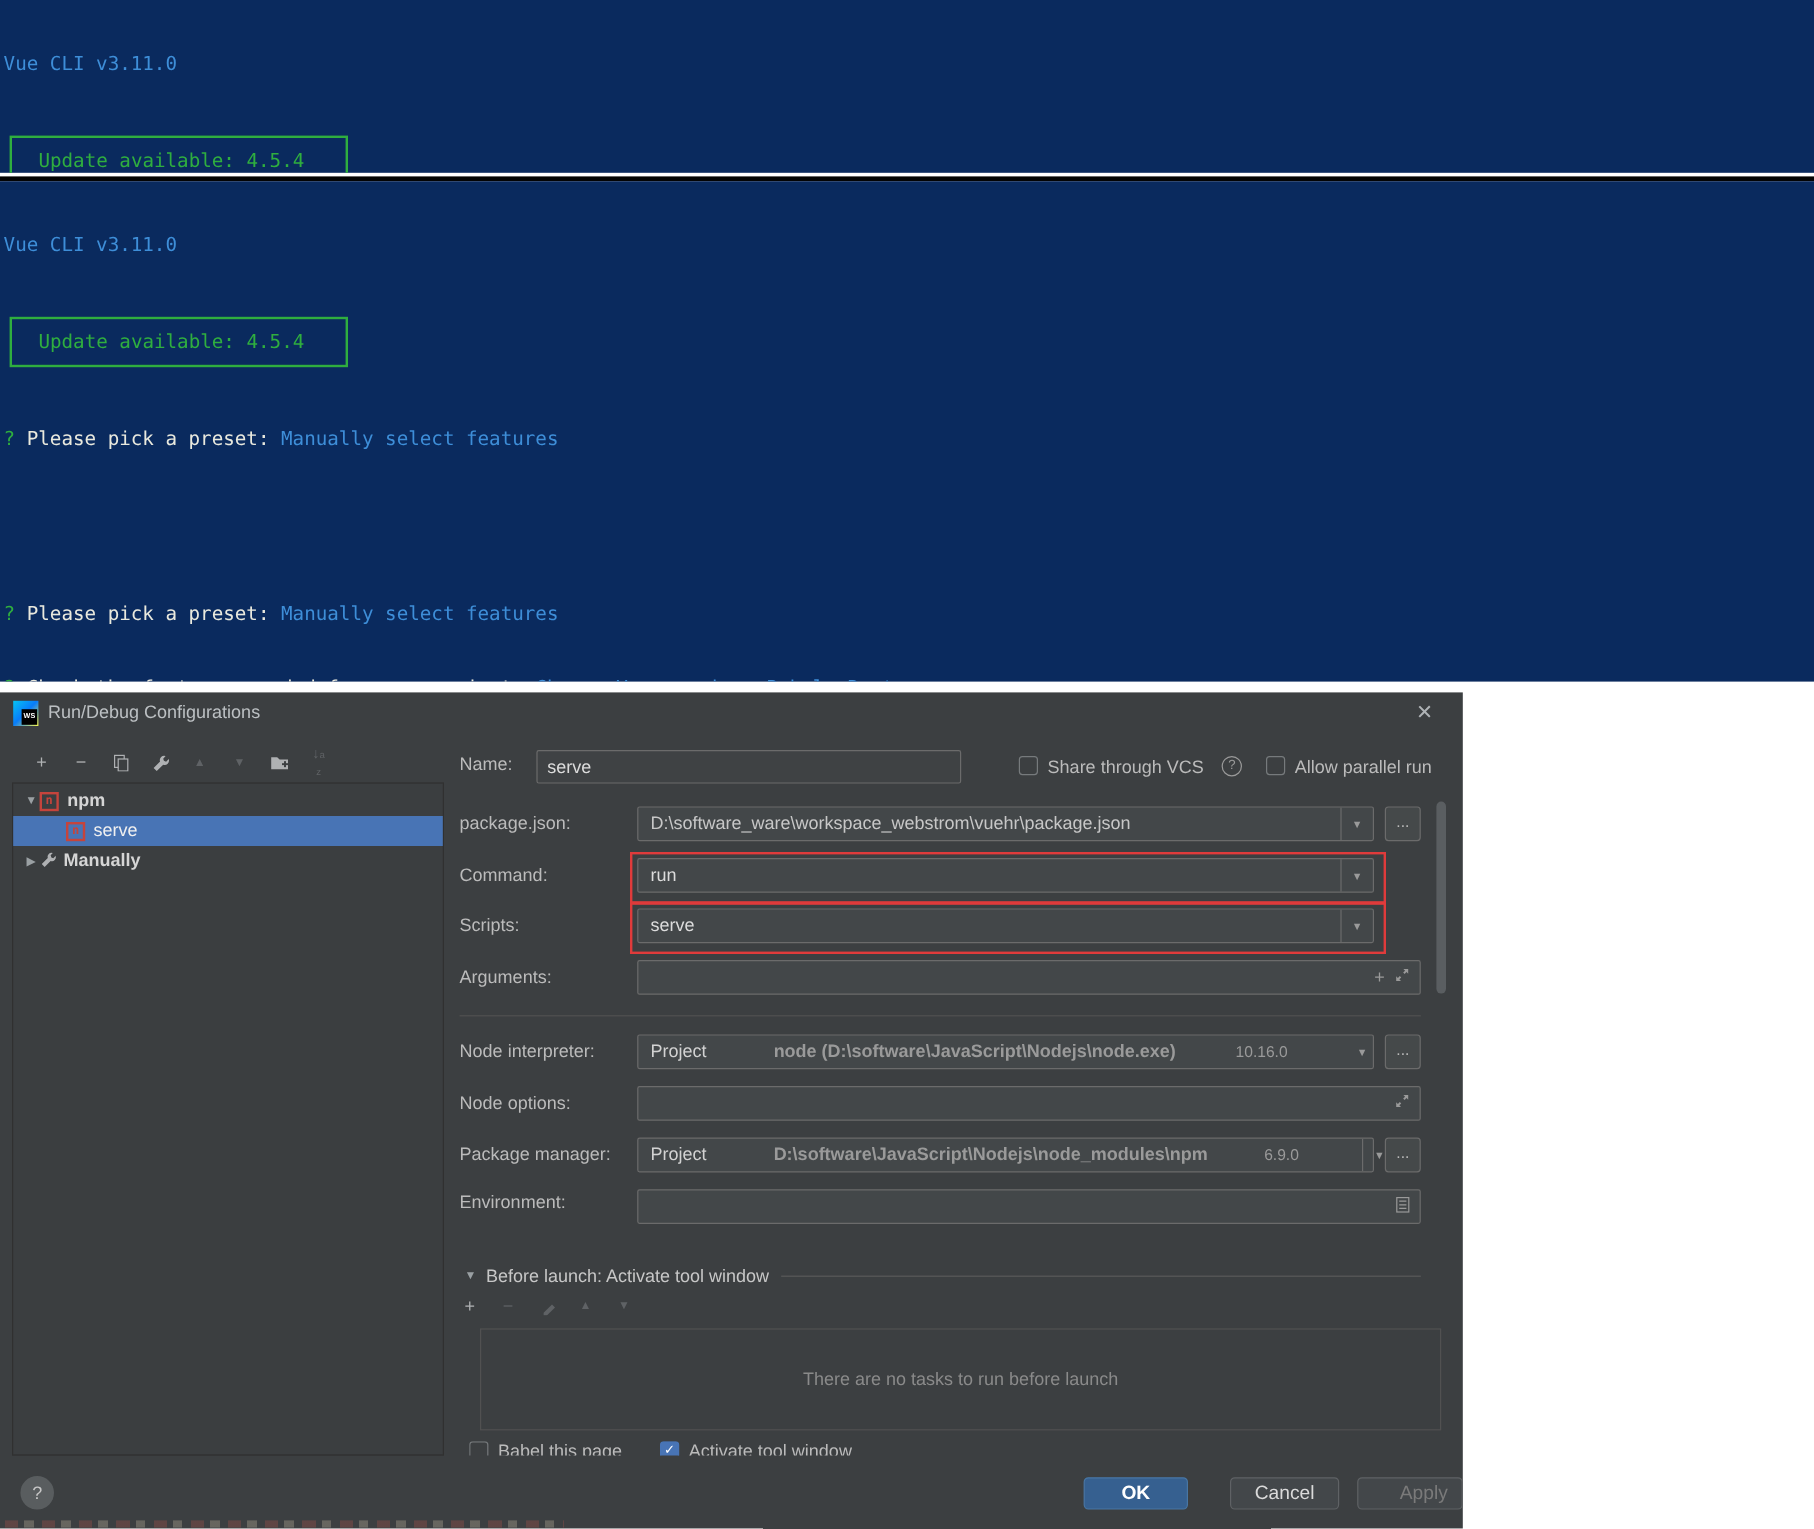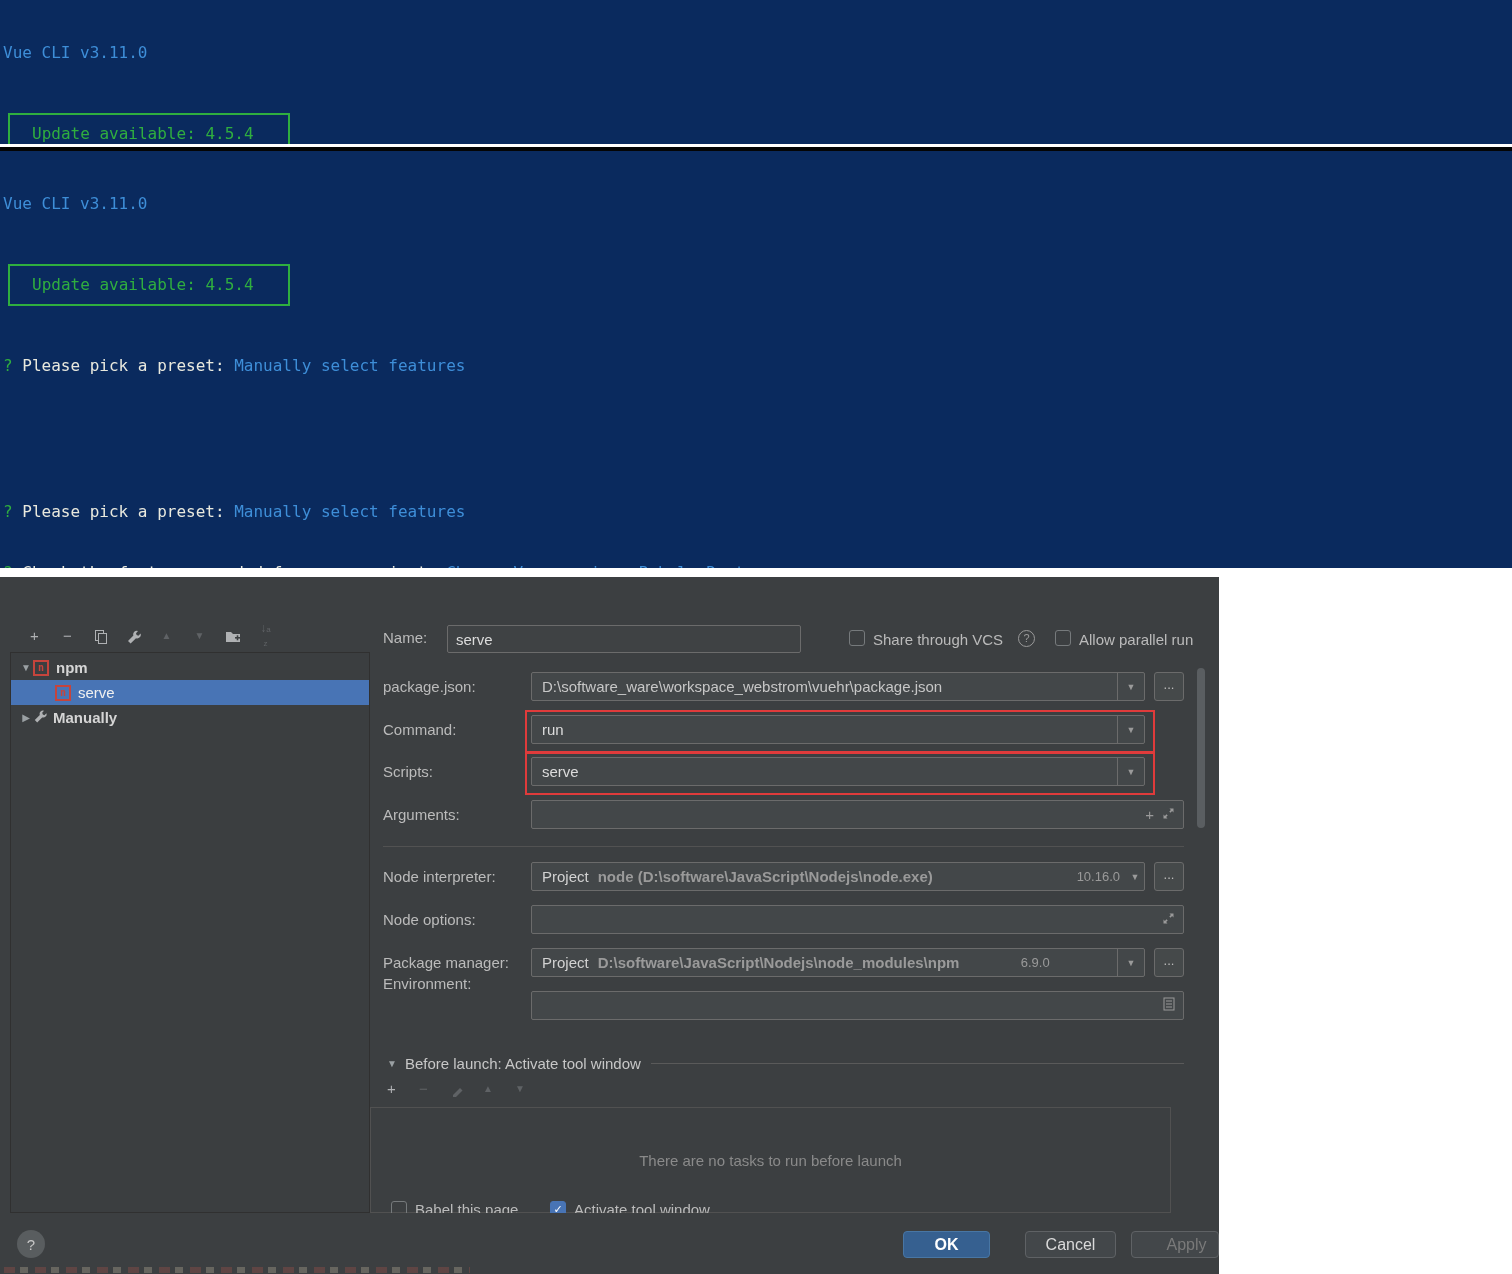--- a/index.html
+++ b/index.html
@@ -39,21 +39,21 @@
   .trow.sel{background:#4874b5;color:#f0f0f0;}
   .twist{width:14px;text-align:center;color:#9aa0a3;font-size:10px;}
   .npmic{box-sizing:border-box;width:16px;height:16px;border:2px solid #c5443c;color:#c5443c;
          font-family:"DejaVu Sans Mono",monospace;font-weight:bold;font-size:10px;line-height:11px;
          text-align:center;margin-right:7px;flex:0 0 auto;}
   .bold{font-weight:bold;}
 
   .lbl{position:absolute;color:#bbbbbb;}
   .fld{position:absolute;box-sizing:border-box;height:29px;background:#434749;
        border:1px solid #6b6b6b;border-radius:2px;display:flex;align-items:center;
-       color:#c7c7c7;padding-left:10px;}
+       color:#c7c7c7;padding-left:10px;gap:47px;}
   .fld .arrow{margin-left:auto;color:#9a9a9a;font-size:9px;width:26px;text-align:center;flex:0 0 auto;}
   .fld .arrow.sep{height:100%;border-left:1px solid #6b6b6b;display:flex;align-items:center;justify-content:center;}
   .more{position:absolute;box-sizing:border-box;width:30px;height:29px;background:#45494a;
         border:1px solid #6b6b6b;border-radius:3px;color:#bbb;text-align:center;line-height:23px;font-size:13px;}
   .vpre{color:#d2d2d2;margin-right:9px;}
   .vpath{color:#9a9a9a;font-weight:bold;}
   .vver{margin-left:auto;color:#9a9a9a;font-size:13px;padding-right:6px;}
   .redbox{position:absolute;border:2px solid #e03b3b;pointer-events:none;}
   .cb{box-sizing:border-box;width:16px;height:16px;border:1px solid #767a7c;border-radius:3px;
       background:transparent;display:inline-block;}
@@ -113,20 +113,27 @@
   <div class="term" id="term3" style="top:460px;height:106px;padding-top:2px">
     <div class="line"><span class="g">? </span><span>Please pick a preset:</span><span> </span><span class="b">Manually select features</span></div>
     <div class="line"><span class="g">? </span><span>Check the features needed for your project:</span><span> </span><span class="b">Choose Vue version, </span><span class="b ulwrap"><span>Babel, Router</span></span></div>
     
     
     
   </div>
 
   <div id="dlg">
 
+    <div class="titlebar">
+      <div class="wsic">
+          <div class="wsin">WS</div>
+        </div>
+      <div class="dlgtitle">Run/Debug Configurations</div>
+      <div class="closex">✕</div>
+    </div>
 
     <div class="tb" style="left:18px;top:44px;">
       <div class="tbi">+</div>
       <div class="tbi">−</div>
       <div class="tbi">
         <svg width="15" height="15">
             <rect x="2.5" y="1.5" width="8" height="10" fill="none" stroke="#afb1b3"></rect>
             <rect x="5.5" y="4.5" width="8" height="10" fill="#3c3f41" stroke="#afb1b3"></rect>
           </svg>
       </div>
@@ -227,21 +234,21 @@
 
     <div class="lbl" style="left:383px;top:377px">Package manager:</div>
     <div class="fld" style="left:531px;top:371px;width:614px">
       <span class="vpre">Project</span>
       <span class="vpath">D:\software\JavaScript\Nodejs\node_modules\npm</span>
       <span class="vver">6.9.0</span>
       <span class="arrow sep">▼</span>
     </div>
     <div class="more" style="left:1154px;top:371px">...</div>
 
-    <div class="lbl" style="left:383px;top:398px">Environment:</div>
+    <div class="lbl" style="left:383px;top:417px">Environment:</div>
     <div class="fld" style="left:531px;top:414px;width:653px">
       <span class="fldicons">
         <span><svg width="12" height="14">
               <rect x="1" y="1" width="10" height="12" fill="none" stroke="#9a9a9a"></rect>
               <line x1="3" y1="4" x2="9" y2="4" stroke="#9a9a9a"></line>
               <line x1="3" y1="7" x2="9" y2="7" stroke="#9a9a9a"></line>
               <line x1="3" y1="10" x2="9" y2="10" stroke="#9a9a9a"></line>
             </svg></span>
       </span>
     </div>
@@ -253,21 +260,21 @@
     </div>
     <div class="tb" style="left:387px;top:503px">
       <div class="tbi" style="width:32px;text-align:left">+</div>
       <div class="tbi dis" style="width:32px;text-align:left">−</div>
       <div class="tbi dis" style="width:32px;text-align:left"><svg width="13" height="13">
             <path d="M2 11l7-7 2.5 2.5-7 7H2z" fill="#5f6265"></path>
           </svg></div>
       <div class="tbi dis" style="width:32px;text-align:left;font-size:10px">▲</div>
       <div class="tbi dis" style="width:32px;text-align:left;font-size:10px">▼</div>
     </div>
-    <div class="tasksbox" style="left:370px;top:530px;width:801px;height:106px">
+    <div class="tasksbox" style="left:400px;top:530px;width:801px;height:85px">
       <span>There are no tasks to run before launch</span>
     </div>
 
     <div class="cliprow" style="left:391px;top:624px;width:520px;height:12px">
       <span class="cb"></span>
       <span style="width:105px">Babel this page</span>
       <span class="cb on" style="margin-left:22px">✓</span>
       <span>Activate tool window</span>
     </div>
 

